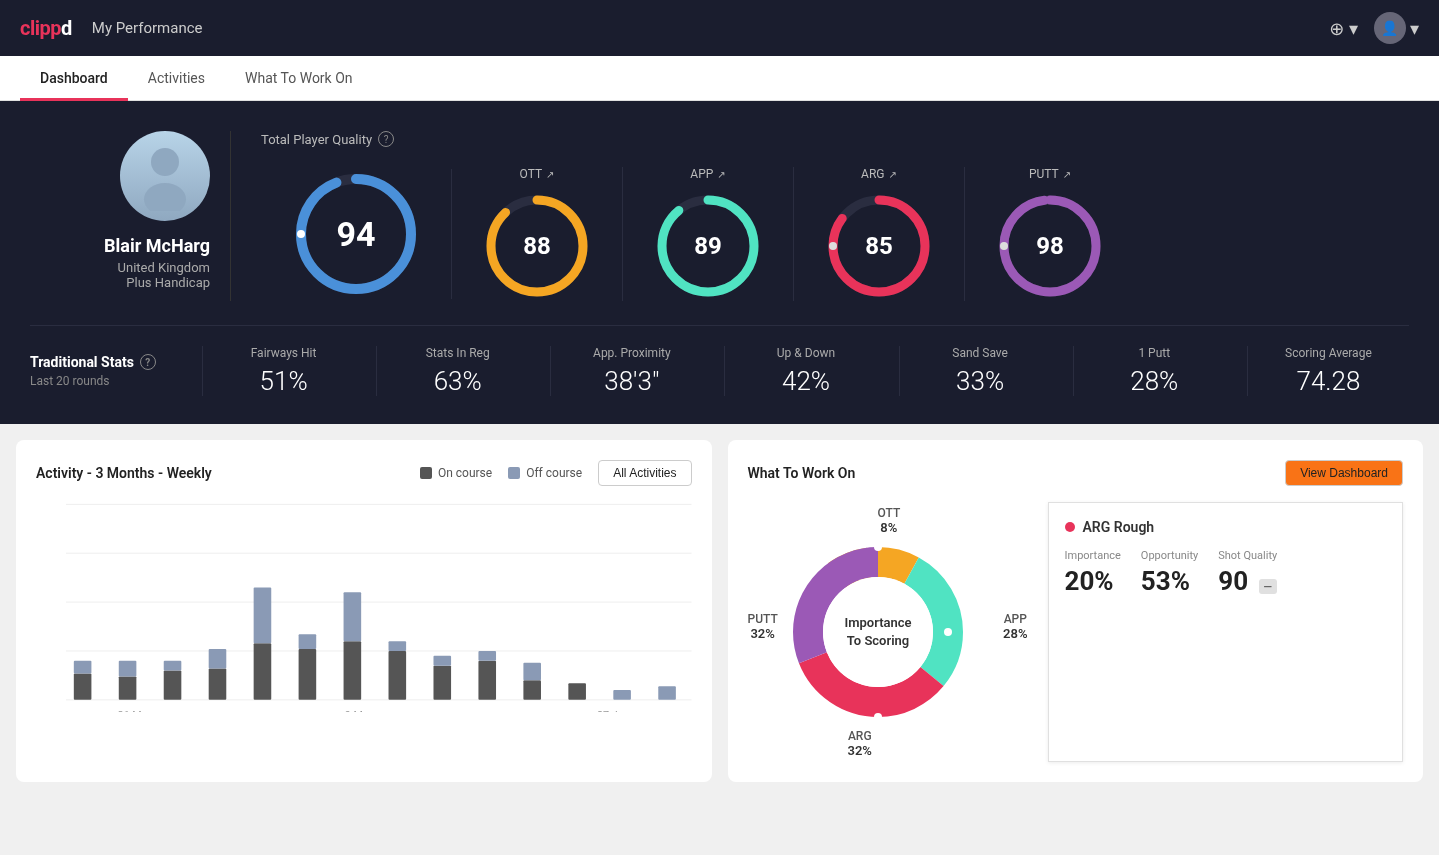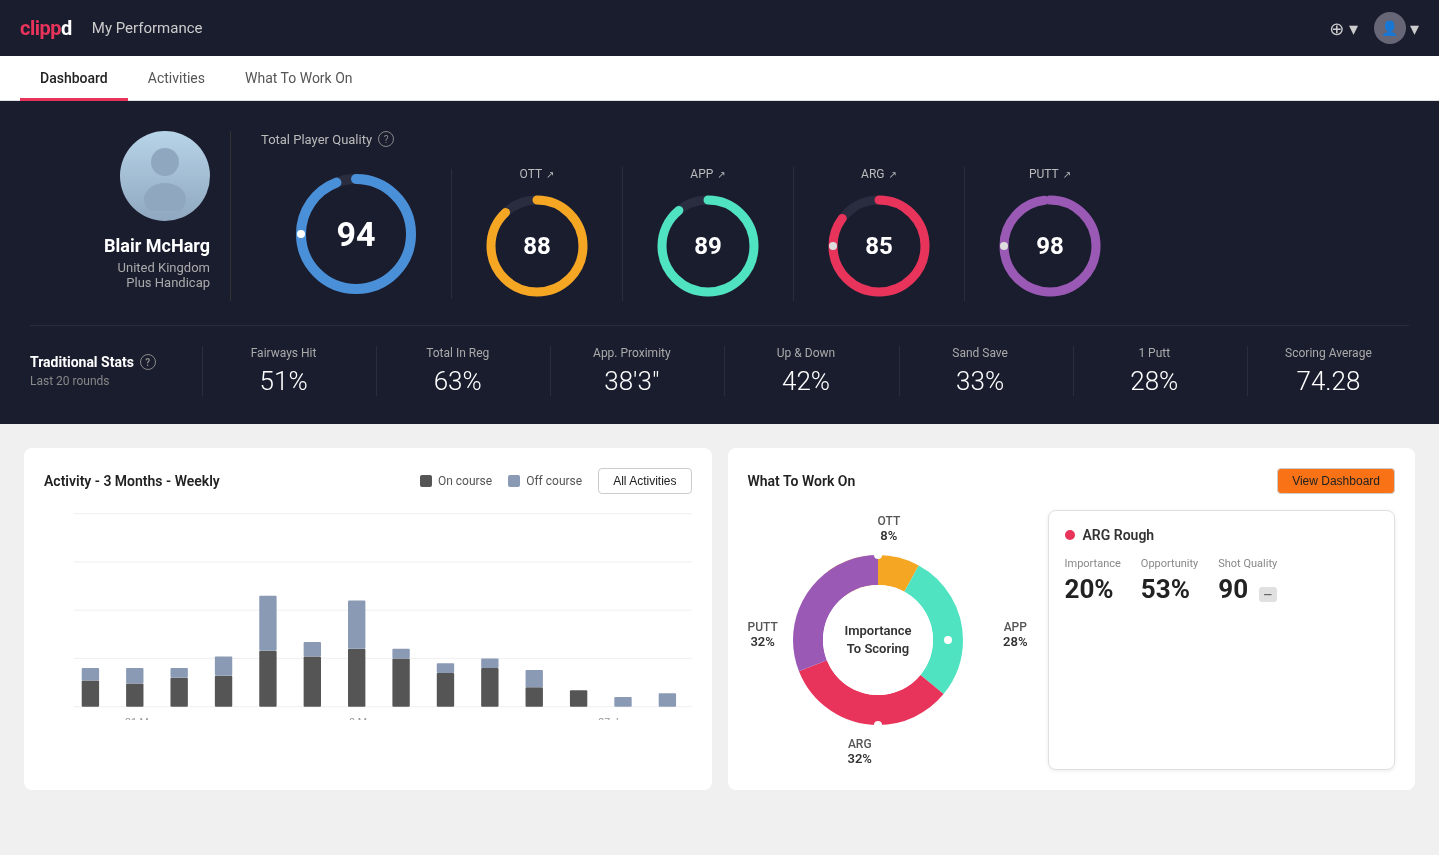--- a/index.html
+++ b/index.html
@@ -86,38 +86,38 @@
       gap: 12px;
     }
     .trad-label { min-width: 160px; }
     .trad-label h4 { font-size: 14px; color: #fff; display: flex; align-items: center; gap: 6px; }
     .trad-label p { font-size: 12px; color: #888; margin-top: 4px; }
     .stat-item { flex: 1; text-align: center; border-left: 1px solid #2a2d40; padding: 0 10px; }
     .stat-name { font-size: 12px; color: #aaa; }
     .stat-value { font-size: 26px; font-weight: 300; color: #fff; margin-top: 6px; }
 
     
-    .panels { display: flex; gap: 16px; padding: 24px; background: #f0f0f0; min-height: 340px; }
+    .panels { display: flex; gap: 16px; padding: 16px; background: #f0f0f0; min-height: 340px; }
     .panel { background: #fff; border-radius: 8px; flex: 1; padding: 20px; }
 
     
     .chart-header { display: flex; align-items: center; justify-content: space-between; margin-bottom: 16px; }
     .chart-title { font-size: 14px; font-weight: 600; color: #222; }
     .chart-legend { display: flex; gap: 16px; align-items: center; }
     .legend-item { display: flex; align-items: center; gap: 6px; font-size: 12px; color: #555; }
     .legend-dot { width: 12px; height: 12px; border-radius: 2px; }
     .chart-btn { border: 1px solid #ccc; background: #fff; padding: 5px 14px; font-size: 12px; border-radius: 4px; cursor: pointer; color: #222; }
 
     
     .wtwo-header { display: flex; align-items: center; justify-content: space-between; margin-bottom: 16px; }
     .wtwo-title { font-size: 14px; font-weight: 600; color: #222; }
     .wtwo-btn { border: 1px solid #ccc; background: #f97316; padding: 5px 14px; font-size: 12px; border-radius: 4px; cursor: pointer; color: #222; }
     .wtwo-body { display: flex; gap: 20px; }
 
-    .detail-card { background: #fff; border: 1px solid #e0e0e0; border-radius: 8px; padding: 16px; flex: 1; box-shadow: 0 1px 4px rgba(0,0,0,0.08); }
+    .detail-card { background: #fff; border: 1px solid #e0e0e0; border-radius: 0; padding: 16px; flex: 1; box-shadow: 0 1px 4px rgba(0,0,0,0.08); }
     .detail-card-title { display: flex; align-items: center; gap: 8px; font-size: 14px; font-weight: 600; color: #333; margin-bottom: 14px; }
     .detail-dot { width: 10px; height: 10px; border-radius: 50%; background: #e8335a; }
     .detail-stats { display: flex; gap: 20px; }
     .detail-stat { }
     .detail-stat-name { font-size: 11px; color: #888; }
     .detail-stat-value { font-size: 26px; font-weight: 700; color: #222; margin-top: 4px; }
     .detail-stat-badge { display: inline-block; background: #e0e0e0; border-radius: 3px; font-size: 11px; color: #666; padding: 1px 5px; margin-left: 4px; }
 
     .question-icon { 
       display: inline-flex; align-items: center; justify-content: center;
@@ -258,21 +258,21 @@
         <span>Traditional Stats</span>
         <span class="question-icon">?</span>
       </h4>
       <p>Last 20 rounds</p>
     </div>
     <div class="stat-item">
       <div class="stat-name">Fairways Hit</div>
       <div class="stat-value">51%</div>
     </div>
     <div class="stat-item">
-      <div class="stat-name">Total In Reg</div>
+      <div class="stat-name">Stats In Reg</div>
       <div class="stat-value">63%</div>
     </div>
     <div class="stat-item">
       <div class="stat-name">App. Proximity</div>
       <div class="stat-value">38'3"</div>
     </div>
     <div class="stat-item">
       <div class="stat-name">Up &amp; Down</div>
       <div class="stat-value">42%</div>
     </div>

